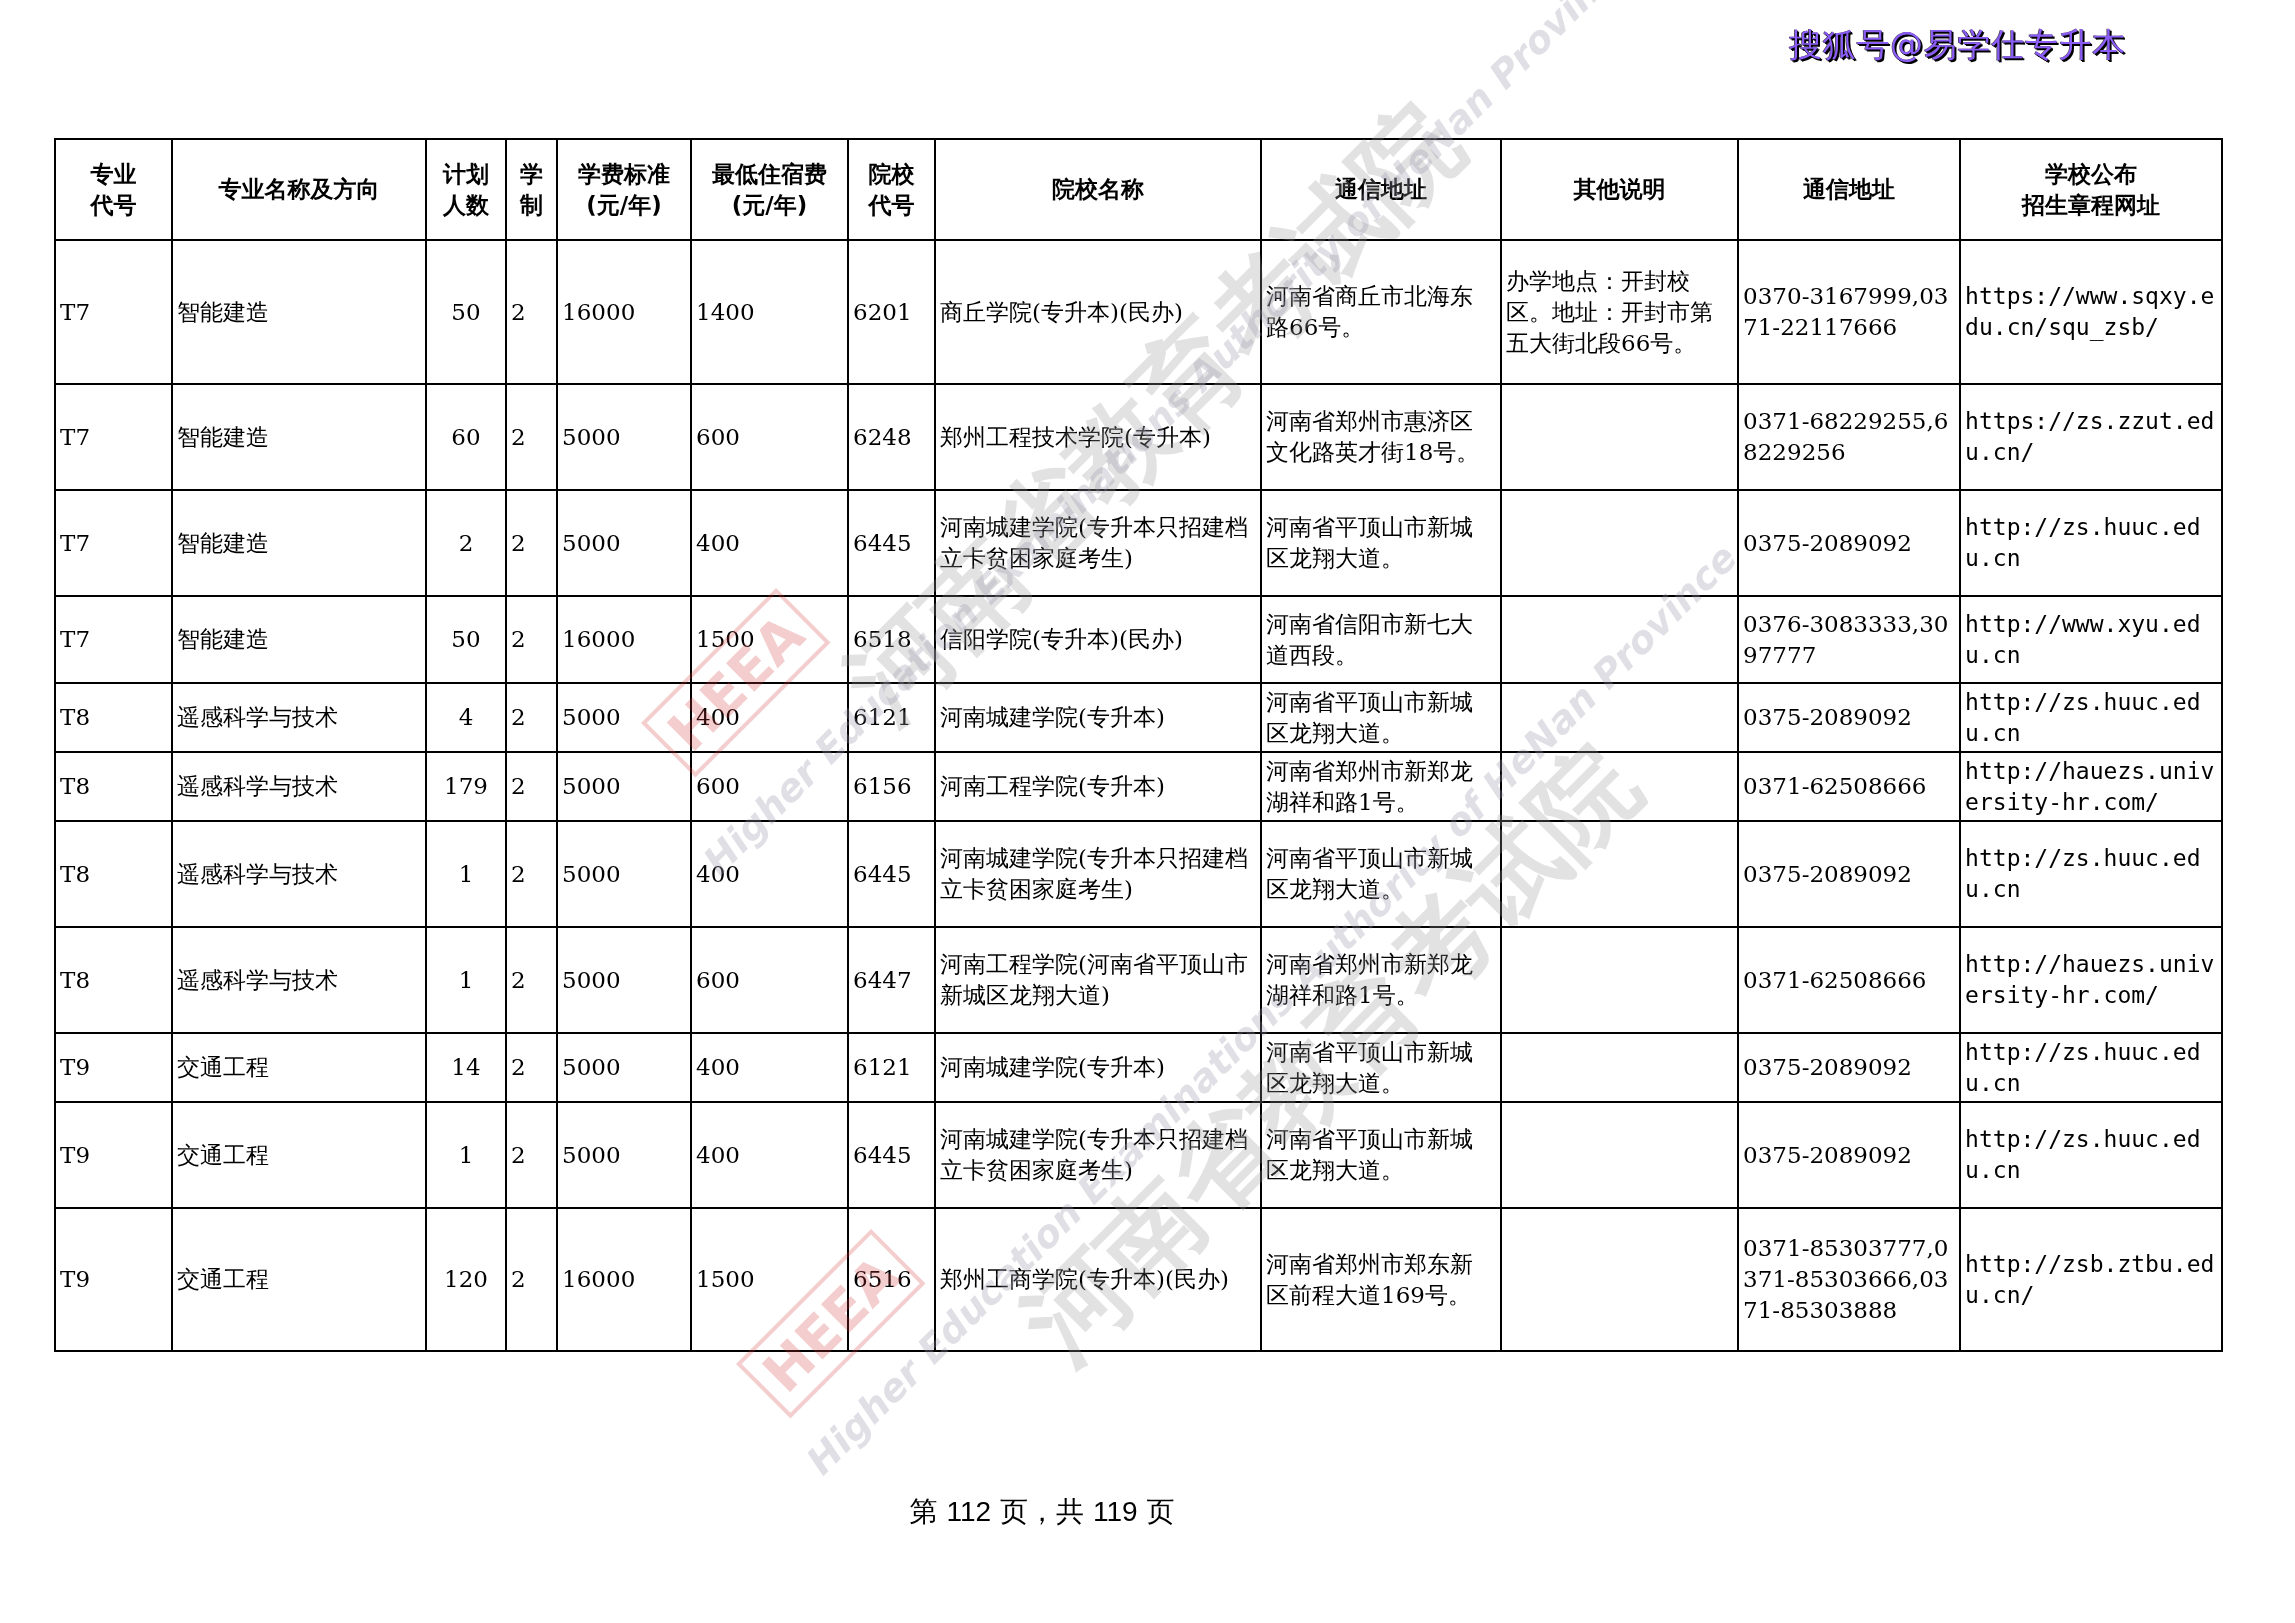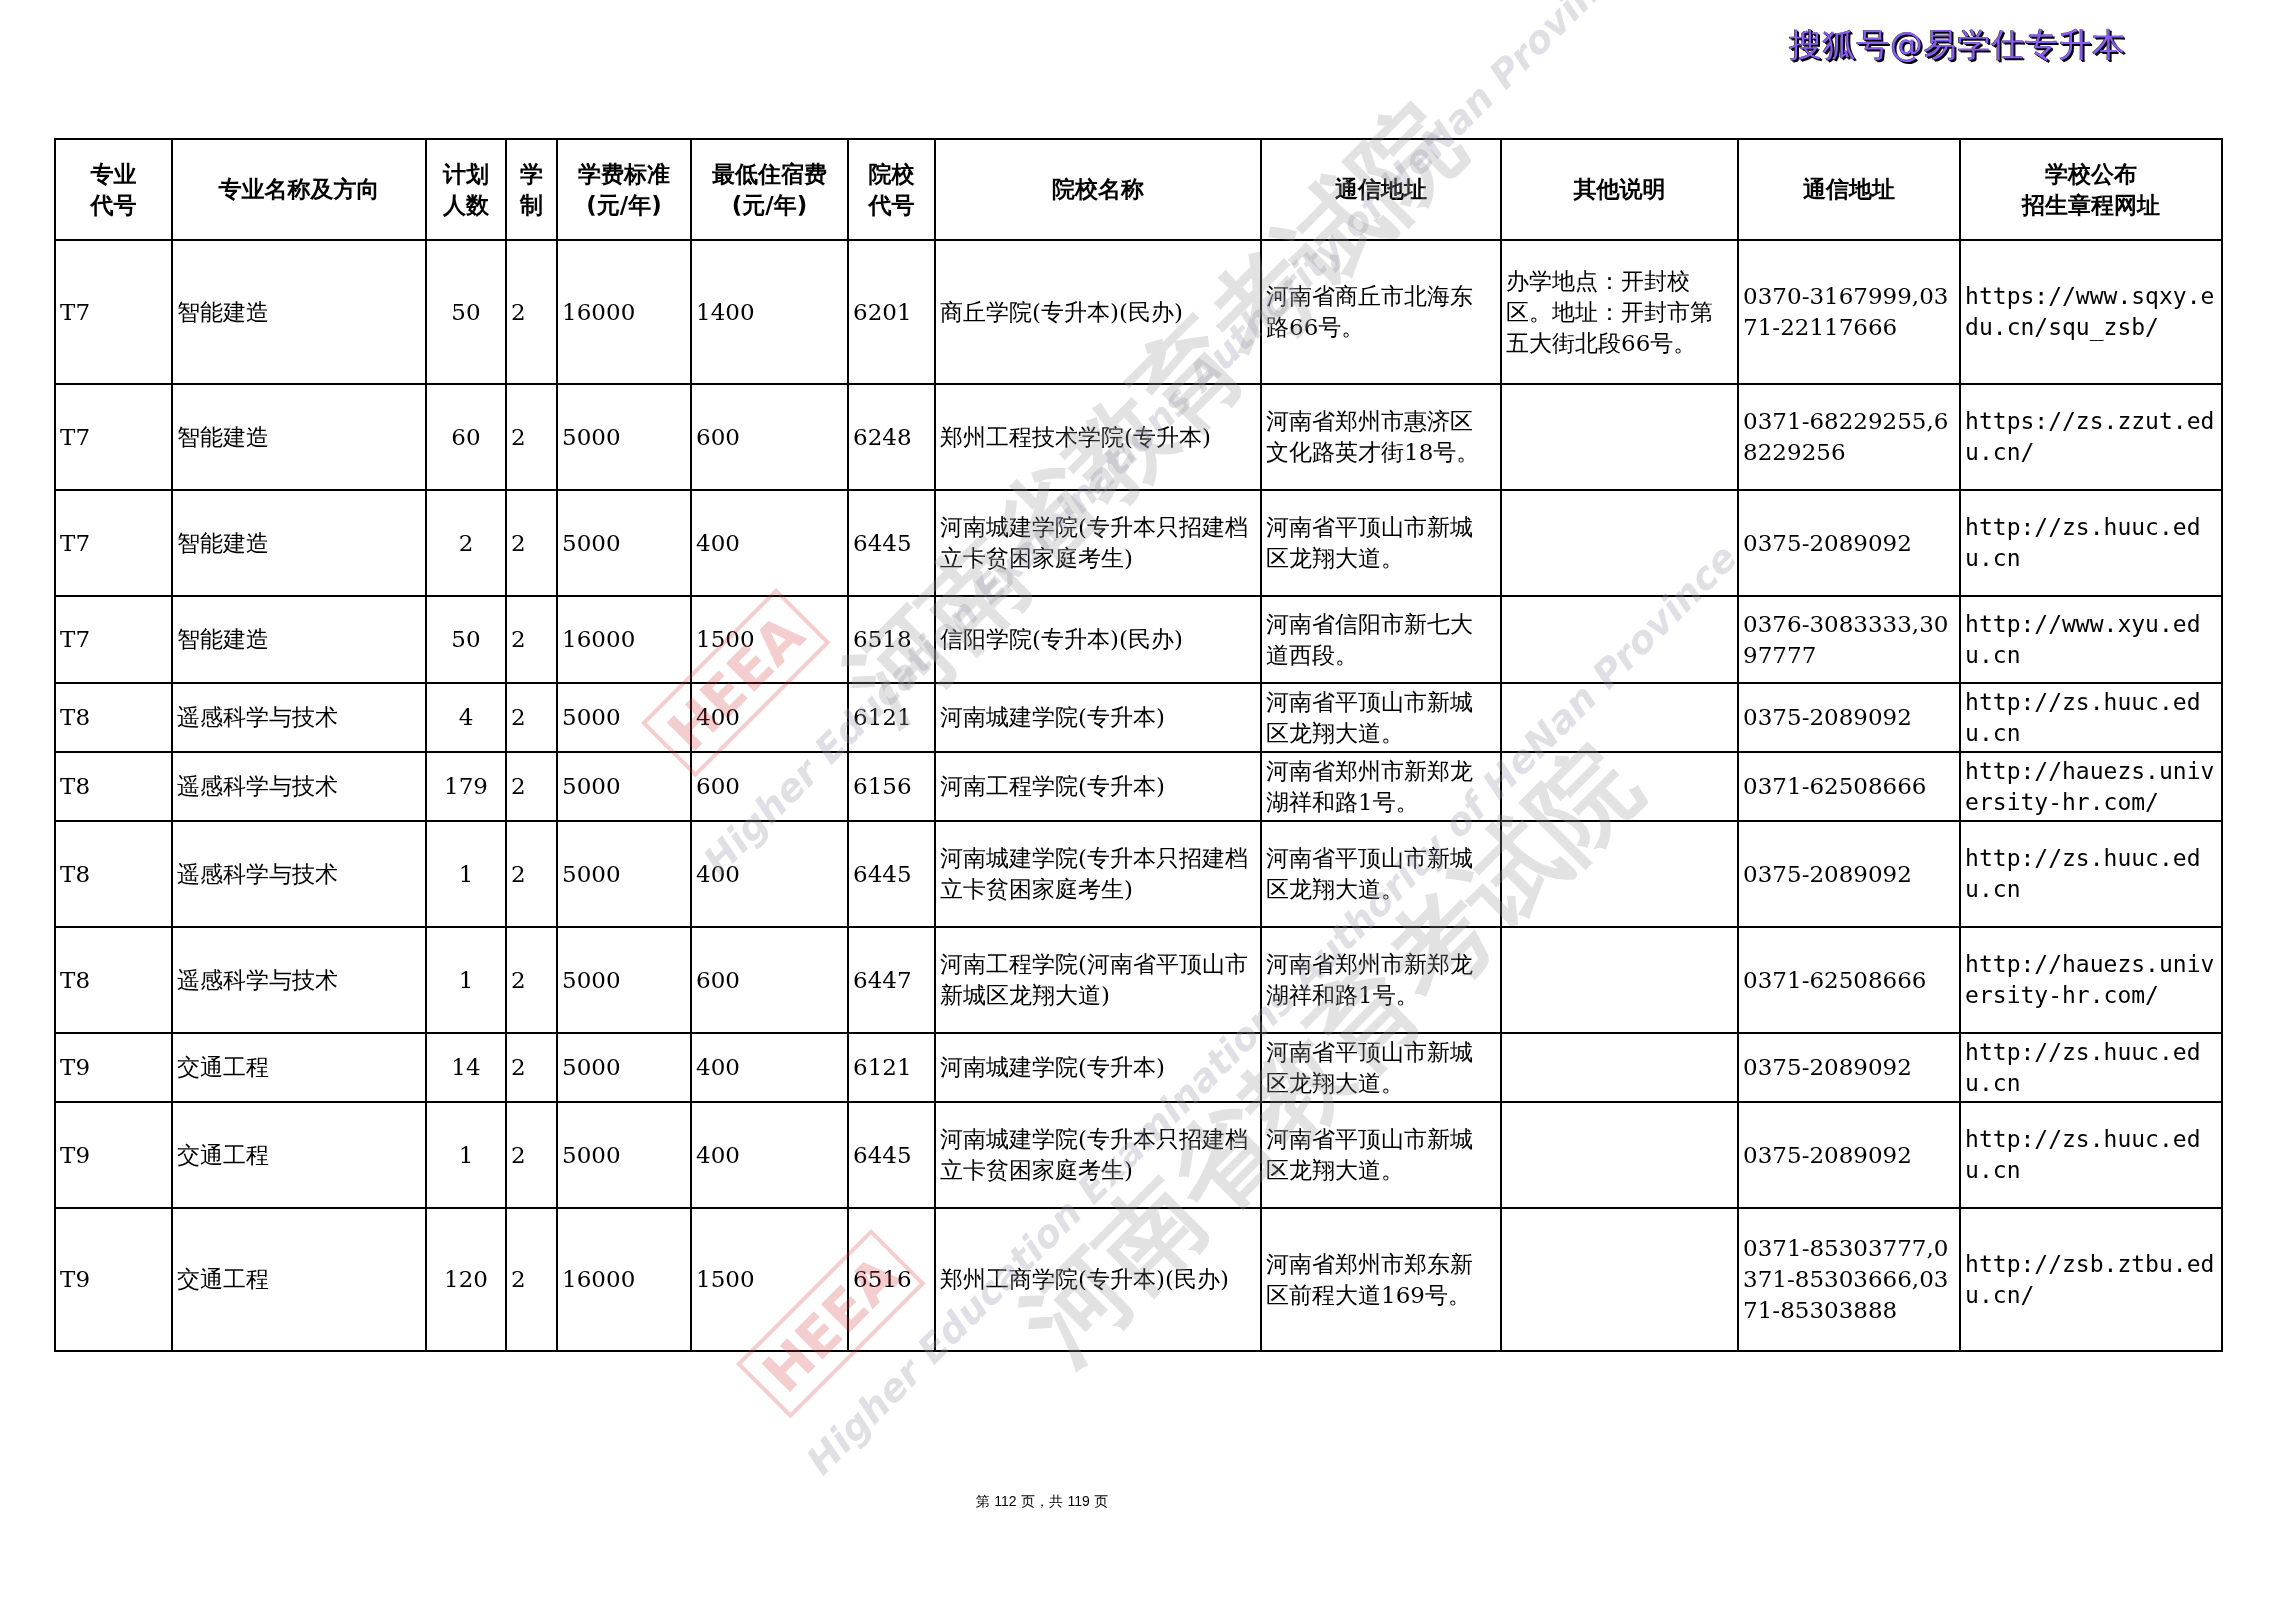--- a/index.html
+++ b/index.html
@@ -22,21 +22,21 @@
   td.c { }
   td.r { text-align:center; padding-right:19px; }
   td.l { text-align:left; }
   td.url { font-family:"DejaVu Sans Mono","Liberation Mono",monospace; font-size:20.5px; letter-spacing:0; }
   td.phone { font-size:22px;margin-left:44px; }
   tr.h1 td { height:142px; } tr.h2 td { height:104px; } tr.h3 td { height:104px; }
   tr.h4 td { height:85px; } tr.h5 td { height:67px; } tr.h6 td { height:67px; }
   tr.h7 td { height:104px; } tr.h8 td { height:104px; } tr.h9 td { height:67px; }
   tr.h10 td { height:104px; } tr.h11 td { height:141px; }
   .footer { position:absolute; top:1493px; left:0; width:2084px; text-align:center;
-            font-family:"DejaVu Sans","Liberation Sans",sans-serif; font-size:14px; }
+            font-family:"DejaVu Sans","Liberation Sans",sans-serif; font-size:28px; }
   .footer b { font-weight:normal; font-family:"Liberation Sans","DejaVu Sans",sans-serif; }
 </style>
 </head>
 <body>
 
 <div class="brand-mark">搜狐号@易学仕专升本</div>
 
 <div class="wm wm-cn" style="left:818px; top:654px; transform:rotate(-45deg); z-index:3;">河南省教育考试院</div>
 <div class="wm wm-en" style="left:695px; top:852px; transform:rotate(-45deg); z-index:3;">Higher Education Examinations Authority of HeNan Province</div>
 <div class="wm wm-logo" style="left:641px; top:723px; transform:rotate(-45deg); z-index:3;">HEEA</div>

